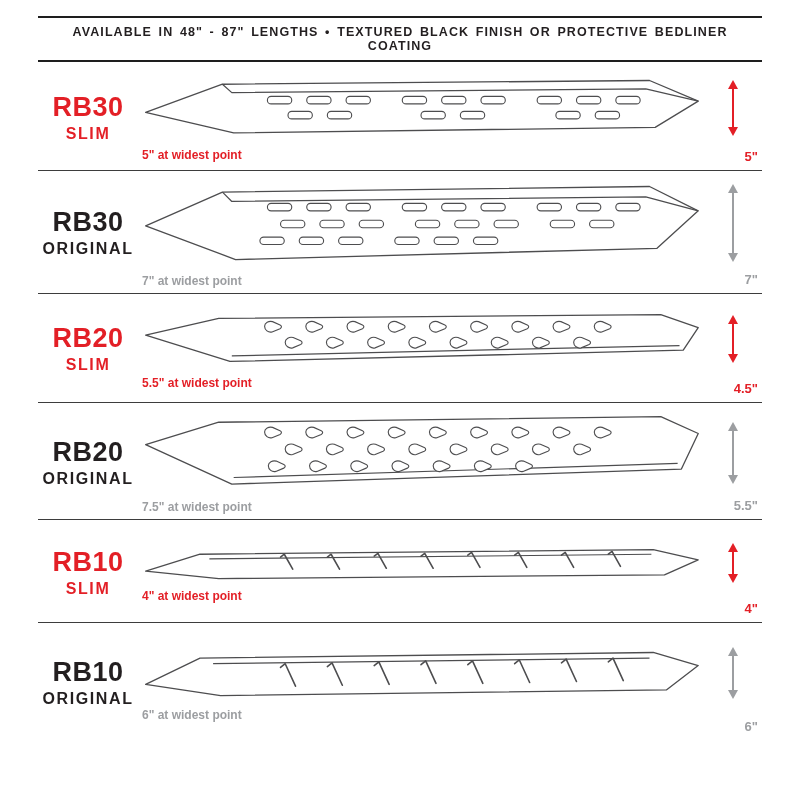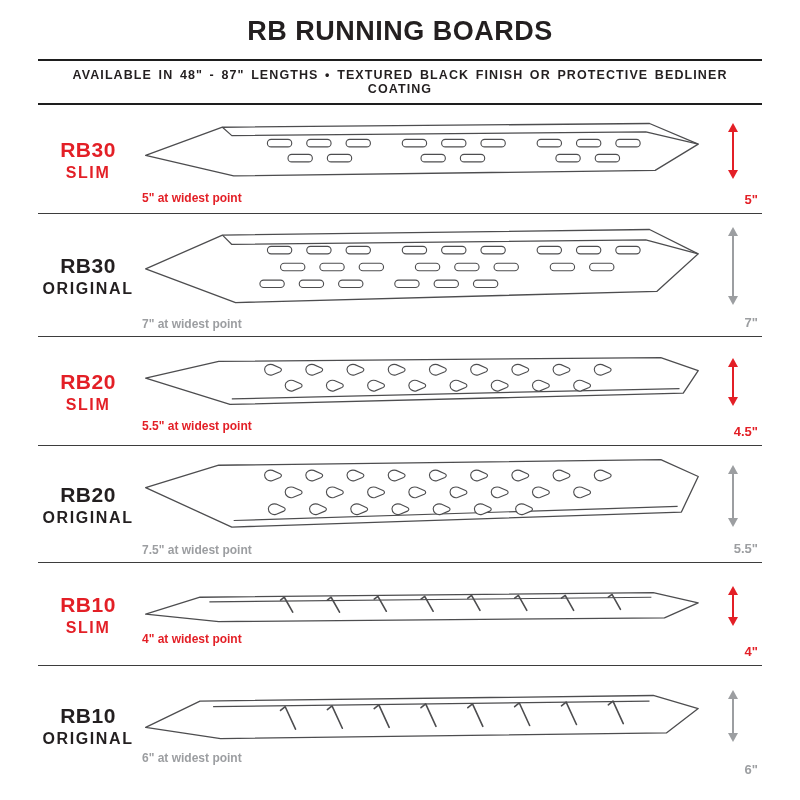--- a/index.html
+++ b/index.html
@@ -8,21 +8,21 @@
   .content{margin:0 38px}
   .header{padding-top:16px}
   .page-title{text-align:center;font-size:27px;font-weight:800;letter-spacing:.5px;margin-bottom:12px}
   .subtitle-band{border-top:2px solid #1e1e1e;border-bottom:2px solid #1e1e1e;padding:7px 2px;text-align:center}
   .subtitle{font-size:12.5px;font-weight:700;letter-spacing:1.1px;word-spacing:2px}
   .row{display:grid;grid-template-columns:100px 1fr 58px;border-bottom:1.5px solid #3d3d3d;padding:6px 0 4px}
   .row.last{border-bottom:none}
   .r1{min-height:109px}.r2{min-height:115px}.r3{min-height:109px}
   .r4{min-height:115px}.r5{min-height:103px}.r6{min-height:117px}
   .label{display:flex;flex-direction:column;align-items:center;justify-content:center;gap:2px}
-  .model{font-size:21px;font-weight:800;letter-spacing:.5px}
+  .model{font-size:27px;font-weight:800;letter-spacing:.5px}
   .variant{font-size:16px;font-weight:700;letter-spacing:1.6px}
   .label.red .model,.label.red .variant{color:#e31f26}
   .art{display:flex;flex-direction:column;justify-content:center;padding:2px 2px 0 2px}
   .board-svg{width:100%;height:auto;display:block}
   .board-svg .ln{fill:none;stroke:#4d4d4f;stroke-width:1.3;stroke-linejoin:round}
   .board-svg .body{fill:#fff;stroke:#4d4d4f;stroke-width:1.4;stroke-linejoin:round}
   .board-svg .hole{fill:#fff;stroke:#4d4d4f;stroke-width:1.2}
   .board-svg .mark{fill:none;stroke:#4d4d4f;stroke-width:1.7;stroke-linecap:round;stroke-linejoin:round}
   .width-note{font-size:12px;font-weight:700;margin:5px 0 1px 2px}
   .width-note.red{color:#e31f26}
@@ -33,21 +33,20 @@
   .measure.gray{color:#9c9ea1}
   .inches{font-size:13px;font-weight:800;align-self:flex-end;margin:2px 4px 2px 0;color:inherit}
   .arrow-icon{display:block}
 </style>
 </head>
 <body>
 
 <div class="content">
 
   <div class="header">
-    <h1 class="page-title">RB RUNNING BOARDS</h1>
     <div class="subtitle-band">
       <div class="subtitle">AVAILABLE IN 48" - 87" LENGTHS • TEXTURED BLACK FINISH OR PROTECTIVE BEDLINER COATING</div>
     </div>
   </div>
 
   <section class="row r1">
     <div class="label red">
       <div class="model">RB30</div>
       <div class="variant">SLIM</div>
     </div>

